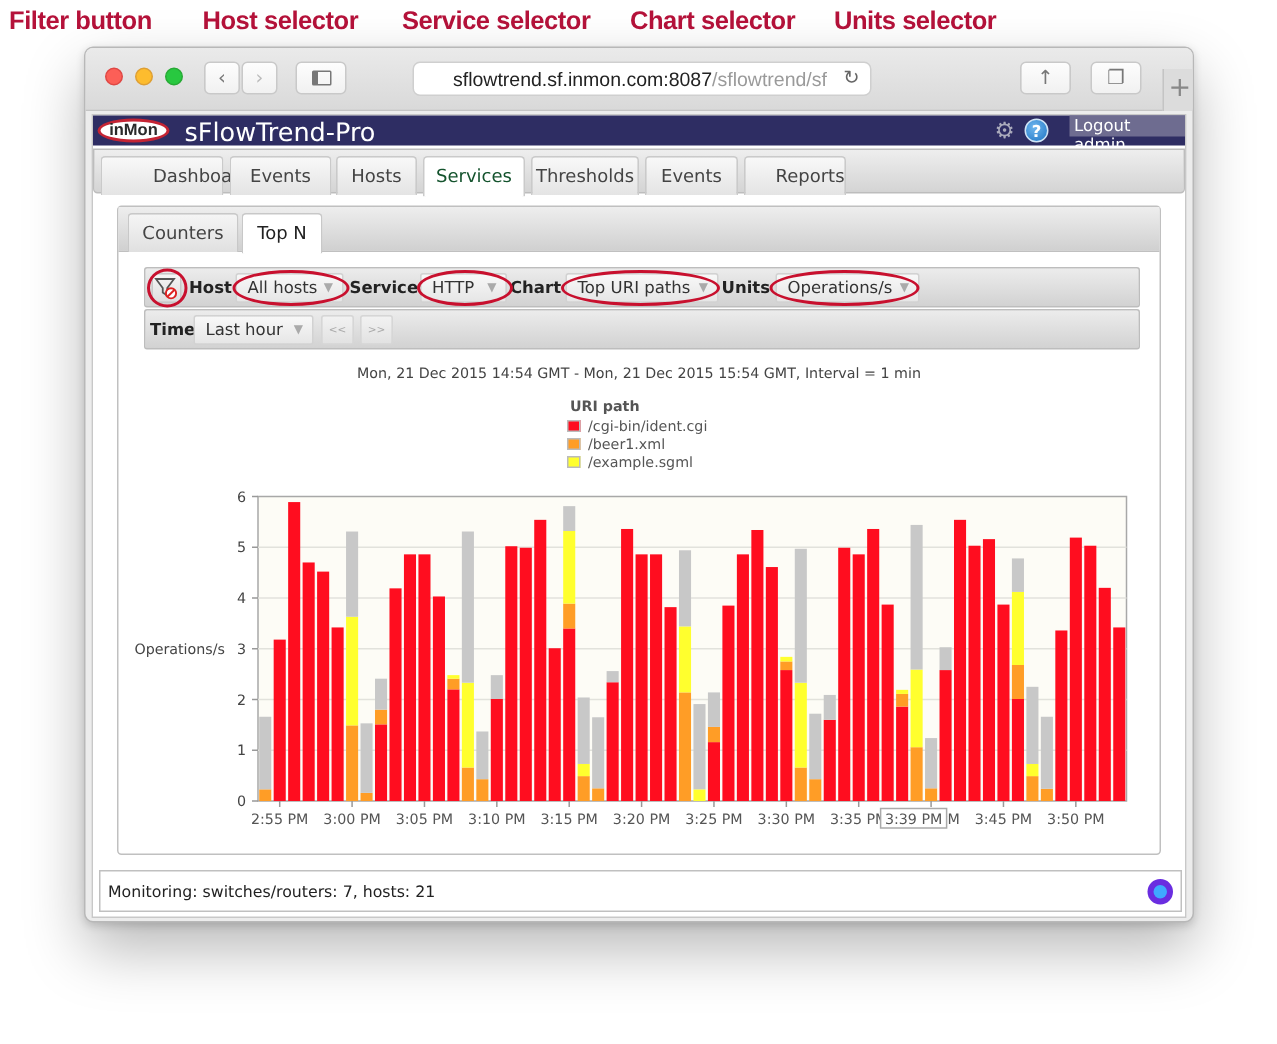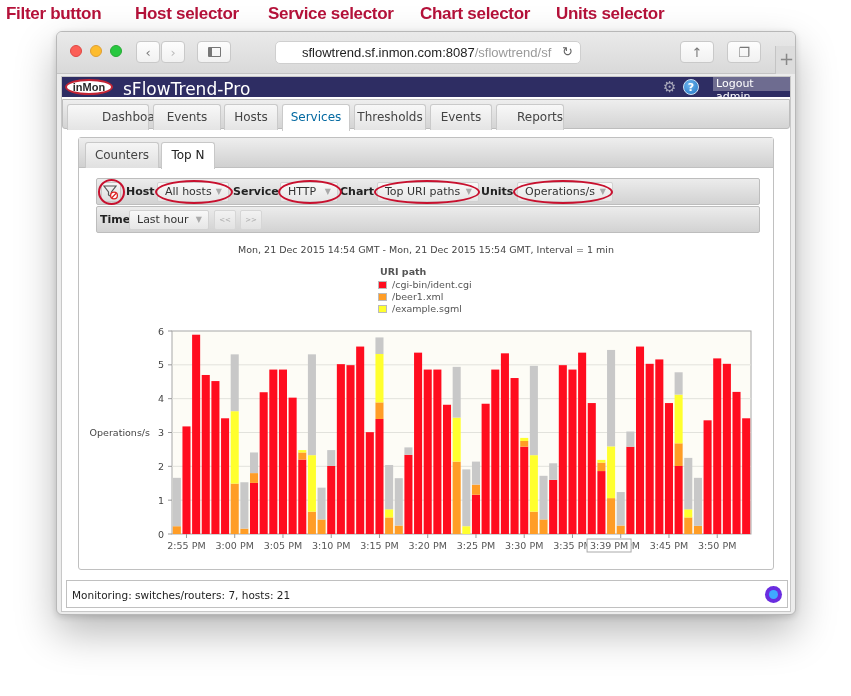--- a/index.html
+++ b/index.html
@@ -23,21 +23,21 @@
   .page { position: absolute; left: 4px; top: 44px; width: 730px; height: 536px; background: #fff; border: 1px solid #c8c8c8; }
   .appbar { position: absolute; left: 0; top: 0; width: 728px; height: 20px; background: #2e2d63; }
   .logo { position: absolute; left: 3px; top: 2px; width: 48px; height: 16px; background: #ffffff; border: 2px solid #c42434; border-radius: 50%; font-family: "Liberation Sans", sans-serif; font-weight: bold; font-size: 11px; color: #2a2a2a; text-align: center; line-height: 12px; }
   .apptitle { position: absolute; left: 61px; top: 2px; color: #fff; font-size: 17px; font-family: "DejaVu Sans", sans-serif; }
   .gear { position: absolute; left: 601px; top: 1px; color: #aab; font-size: 15px; line-height: 18px; }
   .help { position: absolute; left: 621px; top: 2px; width: 16px; height: 16px; border-radius: 50%; background: radial-gradient(circle at 40% 35%, #6fb6ee, #1e74c4); color: #fff; font-size: 11px; font-weight: bold; text-align: center; line-height: 16px; border: 1px solid #cfe3f5; }
   .logout { position: absolute; left: 651px; top: 0; height: 14px; padding: 0 3px; background: #6e6c90; color: #fff; font-size: 11px; line-height: 13px; font-family: "DejaVu Sans", sans-serif; }
 
   .tabbar { position: absolute; left: 0; top: 22px; width: 728px; height: 30px; background: linear-gradient(#eeeeee, #d4d4d4); border: 1px solid #bdbdbd; border-radius: 0 0 3px 3px; }
   .tab { position: absolute; top: 4px; height: 26px; background: linear-gradient(#f8f8f8, #e4e4e4); border: 1px solid #cacaca; border-bottom: none; border-radius: 3px 3px 0 0; font-size: 12px; color: #444; text-align: center; line-height: 24px; }
-  .tab.active { background: #fff; color: #0369a1; height: 27px; }
+  .tab.active { background: #fff; color: #14532d; height: 27px; }
 
   .subpanel { position: absolute; left: 16px; top: 60px; width: 696px; height: 433px; border: 1px solid #c0c0c0; border-radius: 3px; background: #fff; }
   .subtabbar { position: absolute; left: 0; top: 0; width: 694px; height: 30px; background: linear-gradient(#eeeeee, #d0d0d0); border-bottom: 1px solid #c0c0c0; }
   .subtab { position: absolute; top: 4px; height: 26px; background: linear-gradient(#f5f5f5, #e0e0e0); border: 1px solid #c8c8c8; border-bottom: none; border-radius: 3px 3px 0 0; font-size: 12px; color: #444; text-align: center; line-height: 24px; }
   .subtab.active { background: #fff; color: #222; height: 27px; }
 
   .toolbar { position: absolute; left: 17px; width: 664px; height: 27px; background: linear-gradient(#ececec, #d2d2d2); border: 1px solid #bdbdbd; border-radius: 2px; }
   .tlabel { position: absolute; top: 6px; font-size: 11px; font-weight: bold; color: #222; }
   .sel { position: absolute; top: 3px; height: 20px; background: linear-gradient(#f8f8f8, #e6e6e6); border: 1px solid #d2d2d2; border-radius: 2px; font-size: 11px; color: #333; line-height: 18px; padding-left: 7px; white-space: nowrap; }
   .sel .arrow { position: absolute; right: 6px; top: 0; color: #aaa; font-size: 8px; }

